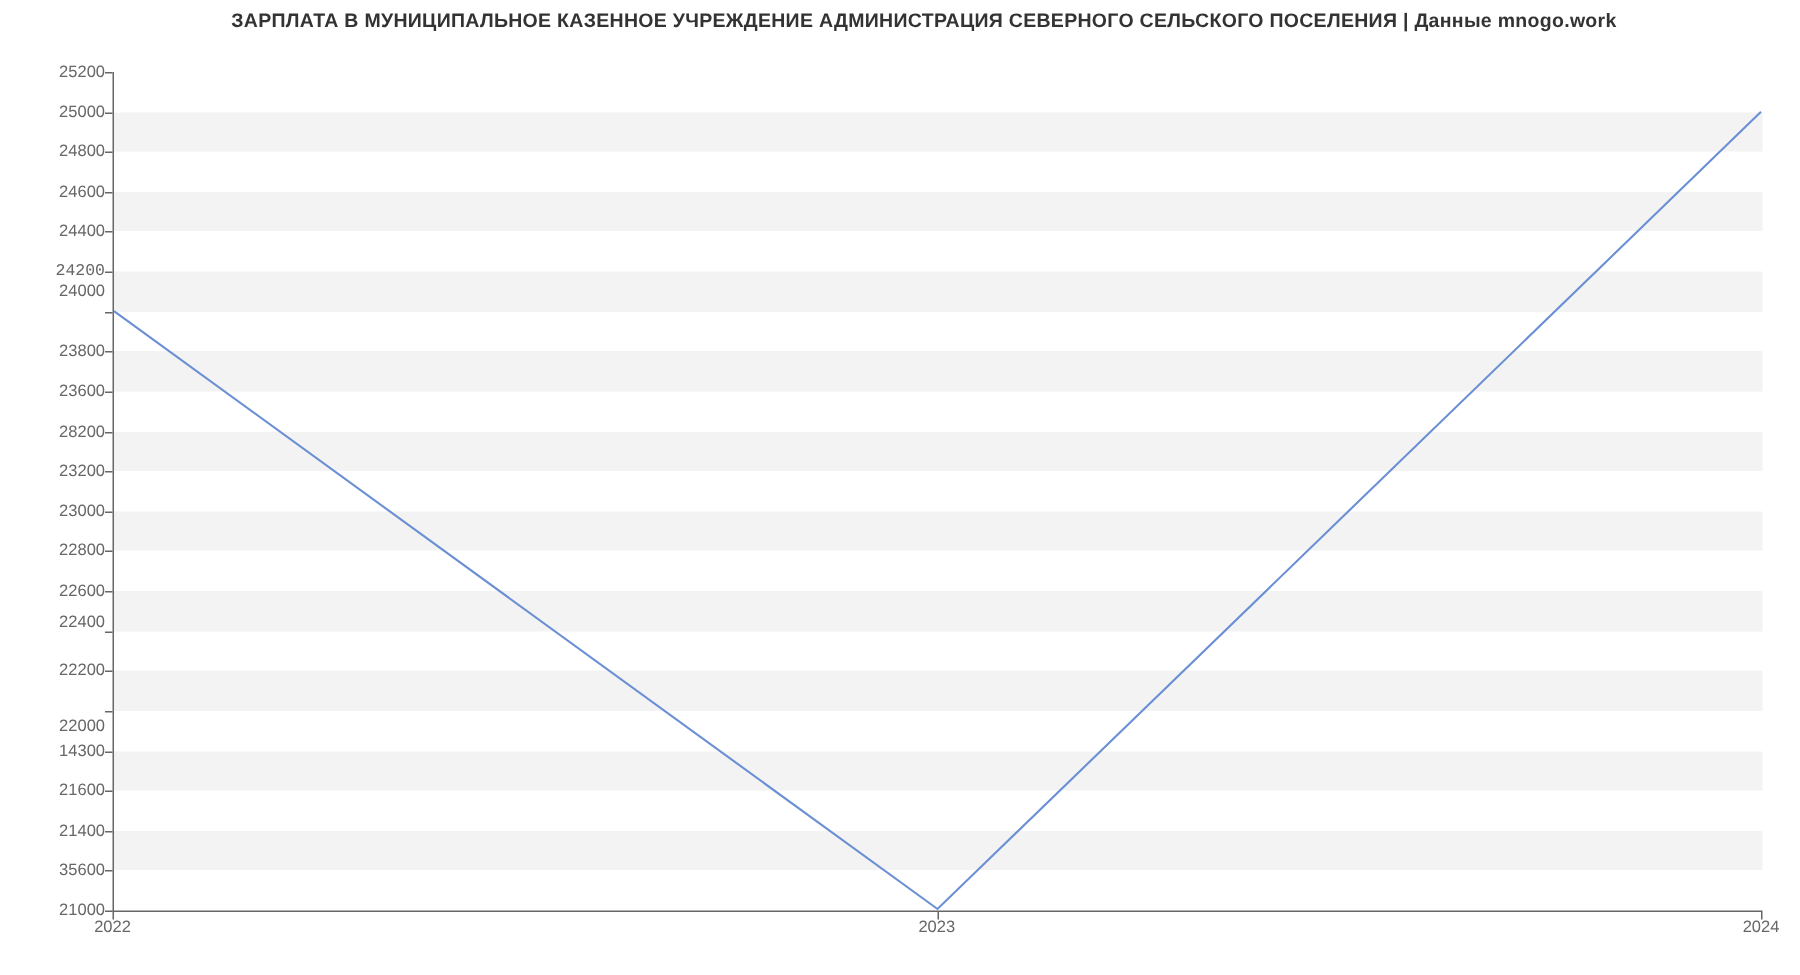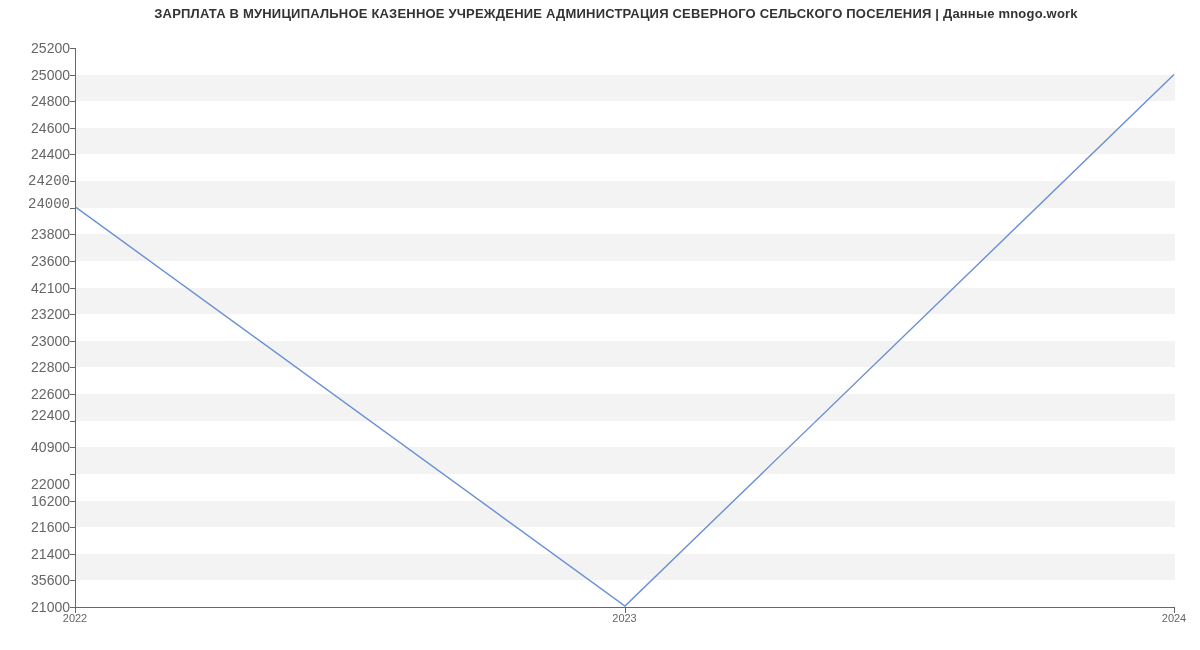--- a/index.html
+++ b/index.html
@@ -38,21 +38,21 @@
   }
   .band {
     position: absolute;
     left: 0;
     width: 100%;
     background: #f3f3f3;
   }
   .ytick-label {
     position: absolute;
     right: 1130px; 
-    font-size: 14px;
+    font-size: 11px;
     color: #666666;
     transform: translateY(-50%);
     text-align: right;
     width: 60px;
   }
   .ytick-mark {
     position: absolute;
     left: 70px;
     width: 5px;
     height: 1px;
@@ -104,43 +104,43 @@
   </div>
 <div class="ytick-mark" style="top: 607px;"></div>
     <div class="ytick-label" style="top: 607px;">21000</div>
     <div class="ytick-mark" style="top: 580.381px;"></div>
     <div class="ytick-label" style="top: 580.381px;">35600</div>
     <div class="ytick-mark" style="top: 553.762px;"></div>
     <div class="ytick-label" style="top: 553.762px;">21400</div>
     <div class="ytick-mark" style="top: 527.143px;"></div>
     <div class="ytick-label" style="top: 527.143px;">21600</div>
     <div class="ytick-mark" style="top: 500.524px;"></div>
-    <div class="ytick-label" style="top: 500.524px;">16200</div>
+    <div class="ytick-label" style="top: 500.524px;">14300</div>
     <div class="ytick-mark" style="top: 473.905px;"></div>
     <div class="ytick-label" style="top: 473.905px; margin-top: 10px;">22000</div>
     <div class="ytick-mark" style="top: 447.286px;"></div>
-    <div class="ytick-label" style="top: 447.286px;">40900</div>
+    <div class="ytick-label" style="top: 447.286px;">22200</div>
     <div class="ytick-mark" style="top: 420.667px;"></div>
     <div class="ytick-label" style="top: 415px;">22400</div>
     <div class="ytick-mark" style="top: 394.048px;"></div>
     <div class="ytick-label" style="top: 394.048px;">22600</div>
     <div class="ytick-mark" style="top: 367.429px;"></div>
     <div class="ytick-label" style="top: 367.429px;">22800</div>
     <div class="ytick-mark" style="top: 340.81px;"></div>
     <div class="ytick-label" style="top: 340.81px;">23000</div>
     <div class="ytick-mark" style="top: 314.19px;"></div>
     <div class="ytick-label" style="top: 314.19px;">23200</div>
     <div class="ytick-mark" style="top: 287.571px;"></div>
-    <div class="ytick-label" style="top: 287.571px;">42100</div>
+    <div class="ytick-label" style="top: 287.571px;">28200</div>
     <div class="ytick-mark" style="top: 260.952px;"></div>
     <div class="ytick-label" style="top: 260.952px;">23600</div>
     <div class="ytick-mark" style="top: 234.333px;"></div>
     <div class="ytick-label" style="top: 234.333px;">23800</div>
     <div class="ytick-mark" style="top: 207.714px;"></div>
-    <div class="ytick-label" style="top: 204px; font-family: Liberation Mono, monospace;">24000</div>
+    <div class="ytick-label" style="top: 194px;">24000</div>
     <div class="ytick-mark" style="top: 181.095px;"></div>
     <div class="ytick-label" style="top: 181.095px; font-family: Liberation Mono, monospace;">24200</div>
     <div class="ytick-mark" style="top: 154.476px;"></div>
     <div class="ytick-label" style="top: 154.476px;">24400</div>
     <div class="ytick-mark" style="top: 127.857px;"></div>
     <div class="ytick-label" style="top: 127.857px;">24600</div>
     <div class="ytick-mark" style="top: 101.238px;"></div>
     <div class="ytick-label" style="top: 101.238px;">24800</div>
     <div class="ytick-mark" style="top: 74.619px;"></div>
     <div class="ytick-label" style="top: 74.619px;">25000</div>

